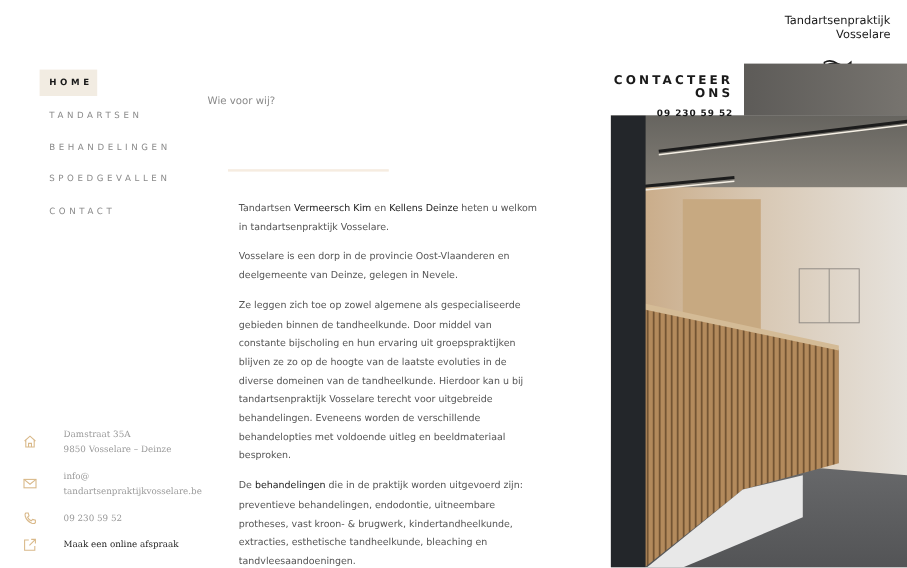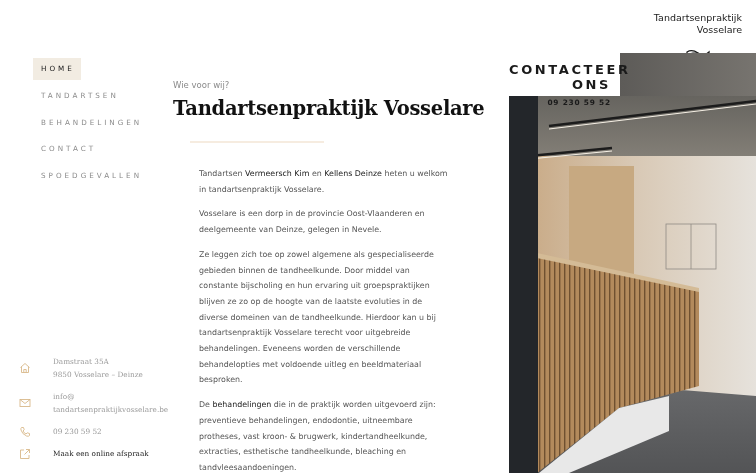--- a/index.html
+++ b/index.html
@@ -7,42 +7,42 @@
   body { position: relative; font-family: "DejaVu Sans", sans-serif; color: #333; }
 
   
   .logo { position: absolute; top: 12px; right: 14px; display: flex; align-items: center; gap: 12px; flex-direction: column; }
   .logo-text { text-align: right; font-family: "DejaVu Sans", sans-serif; font-size: 9.5px; line-height: 12px; color: #1a1a1a; }
   .logo-icon { width: 28px; height: 30px; }
 
   
   .nav { position: absolute; top: 58px; left: 33px; display: flex; flex-direction: column; }
   .nav-item { font-size: 7.2px; letter-spacing: 3px; color: #8a8a8a; text-transform: uppercase; padding: 0 8px; height: 22px; line-height: 22px; margin-bottom: 4.8px; cursor: pointer; white-space: nowrap; }
-  .nav-item.active { background: #f2ece2; color: #1a1a1a; font-weight: normal; width: 48px; padding: 0 0 0 8px; }
+  .nav-item.active { background: #f2ece2; color: #1a1a1a; font-weight: bold; width: 48px; padding: 0 0 0 8px; }
 
   
   .info { position: absolute; left: 19px; top: 355px; font-family: "DejaVu Serif", serif; font-size: 7.3px; color: #9a9a9a; }
   .info-row { display: flex; align-items: center; margin-bottom: 9px; gap: 16px; }
   .info-row .ico { width: 12px; height: 12px; margin-right: 6px; flex-shrink: 0; }
   .info-row .txt { line-height: 13px; }
   .info-row.cta .txt { color: #1a1a1a; }
 
   
   .main { position: absolute; left: 173px; top: 80px; width: 330px; }
   .eyebrow { font-size: 8.5px; color: #8a8a8a; margin-bottom: 7px; }
   .title { font-family: "DejaVu Serif", serif; font-size: 19.5px; color: #111; letter-spacing: -0.3px; }
   .divider { position: absolute; left: 17px; top: 61px; width: 134px; height: 2px; background: #f6ece0; }
   .body { position: absolute; left: 26px; top: 86px; width: 250px; font-size: 7.9px; line-height: 15.7px; color: #555; }
   .body p { margin-bottom: 9px; }
   .body b { color: #1a1a1a; font-weight: normal; }
 
   
   .photo { position: absolute; left: 509px; top: 96px; width: 247px; height: 377px; overflow: hidden; background: linear-gradient(180deg, #6a6864 0%, #807c76 20%, #b09c84 40%, #d9d2c8 60%, #5e5f61 90%); }
   .contact-box { position: absolute; left: 509px; top: 53px; width: 111px; height: 43px; background: #ffffff; text-align: right; padding: 9px 9px 0 0; }
-  .contact-label { font-size: 13px; letter-spacing: 2.6px; color: #1a1a1a; font-weight: bold; }
+  .contact-label { font-size: 10px; letter-spacing: 2.6px; color: #1a1a1a; font-weight: bold; }
   .contact-phone { font-size: 7.4px; letter-spacing: 0.8px; color: #1a1a1a; font-weight: bold; margin-top: 6px; }
   .photo-top { position: absolute; left: 620px; top: 53px; width: 136px; height: 43px; background: linear-gradient(90deg, #5d5b58, #77746f); }
 </style>
 </head>
 <body>
 
 <div class="logo">
   <div class="logo-text">
     <div>Tandartsenpraktijk</div>
     <div>Vosselare</div>
@@ -51,27 +51,26 @@
     <path d="M3 4 L3 18 Q3 24 14 28 Q25 24 25 18 L25 4 Q20 9 14 5 Q8 1 3 4 Z" fill="none" stroke="#1a1a1a" stroke-width="1.3"></path>
     <path d="M5 6 Q12 3 22 8" fill="none" stroke="#1a1a1a" stroke-width="1"></path>
     <path d="M11 26 L14 29 L17 26 Z" fill="#1a1a1a"></path>
   </svg>
 </div>
 
 <nav class="nav">
   <div class="nav-item active">HOME</div>
   <div class="nav-item">TANDARTSEN</div>
   <div class="nav-item">BEHANDELINGEN</div>
+  <div class="nav-item">SPOEDGEVALLEN</div>
   <div class="nav-item">CONTACT</div>
-  <div class="nav-item">SPOEDGEVALLEN</div>
 </nav>
 
 <main class="main">
   <div class="eyebrow">Wie voor wij?</div>
-  <h1 class="title">Tandartsenpraktijk Vosselare</h1>
   <div class="divider"></div>
   <div class="body">
     <p><span>Tandartsen </span><b>Vermeersch Kim</b><span> en </span><b>Kellens Deinze</b><span> heten u welkom in tandartsenpraktijk Vosselare.</span></p>
     <p>Vosselare is een dorp in de provincie Oost-Vlaanderen en deelgemeente van Deinze, gelegen in Nevele.</p>
     <p>Ze leggen zich toe op zowel algemene als gespecialiseerde gebieden binnen de tandheelkunde. Door middel van constante bijscholing en hun ervaring uit groepspraktijken blijven ze zo op de hoogte van de laatste evoluties in de diverse domeinen van de tandheelkunde. Hierdoor kan u bij tandartsenpraktijk Vosselare terecht voor uitgebreide behandelingen. Eveneens worden de verschillende behandelopties met voldoende uitleg en beeldmateriaal besproken.</p>
     <p><span>De </span><b>behandelingen</b><span> die in de praktijk worden uitgevoerd zijn: preventieve behandelingen, endodontie, uitneembare protheses, vast kroon- &amp; brugwerk, kindertandheelkunde, extracties, esthetische tandheelkunde, bleaching en tandvleesaandoeningen.</span></p>
   </div>
 </main>
 
 <div class="info">

